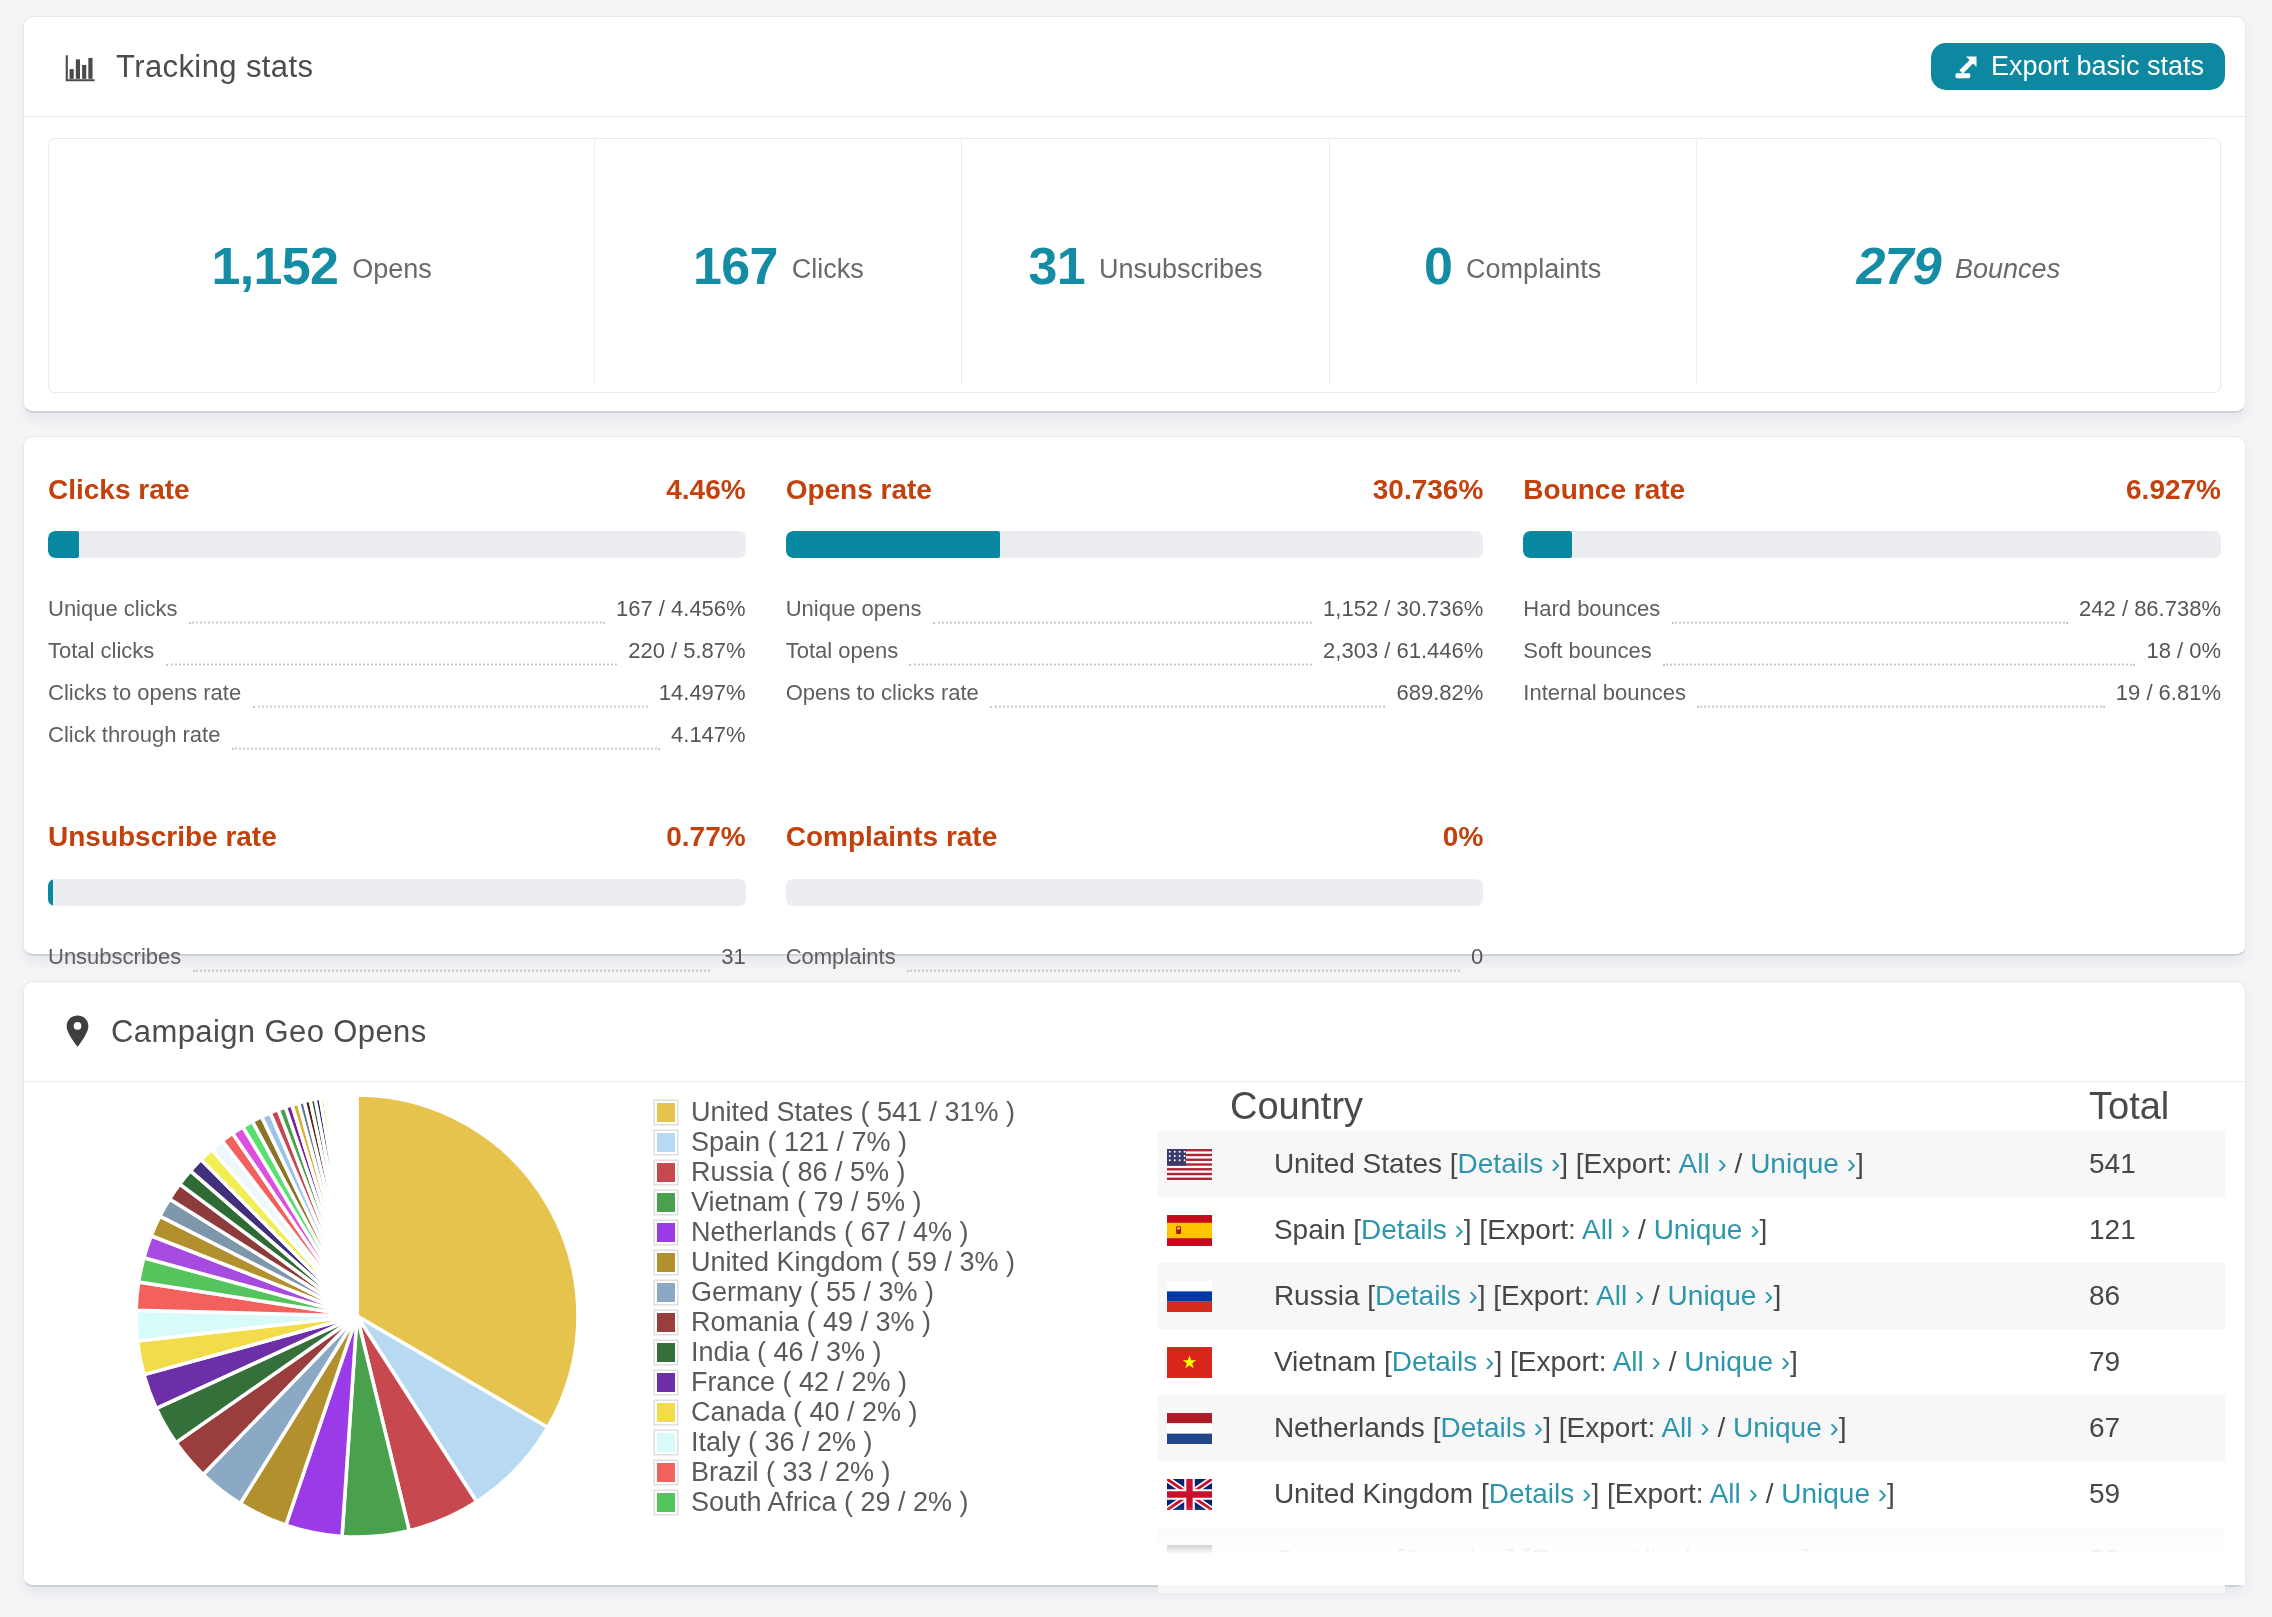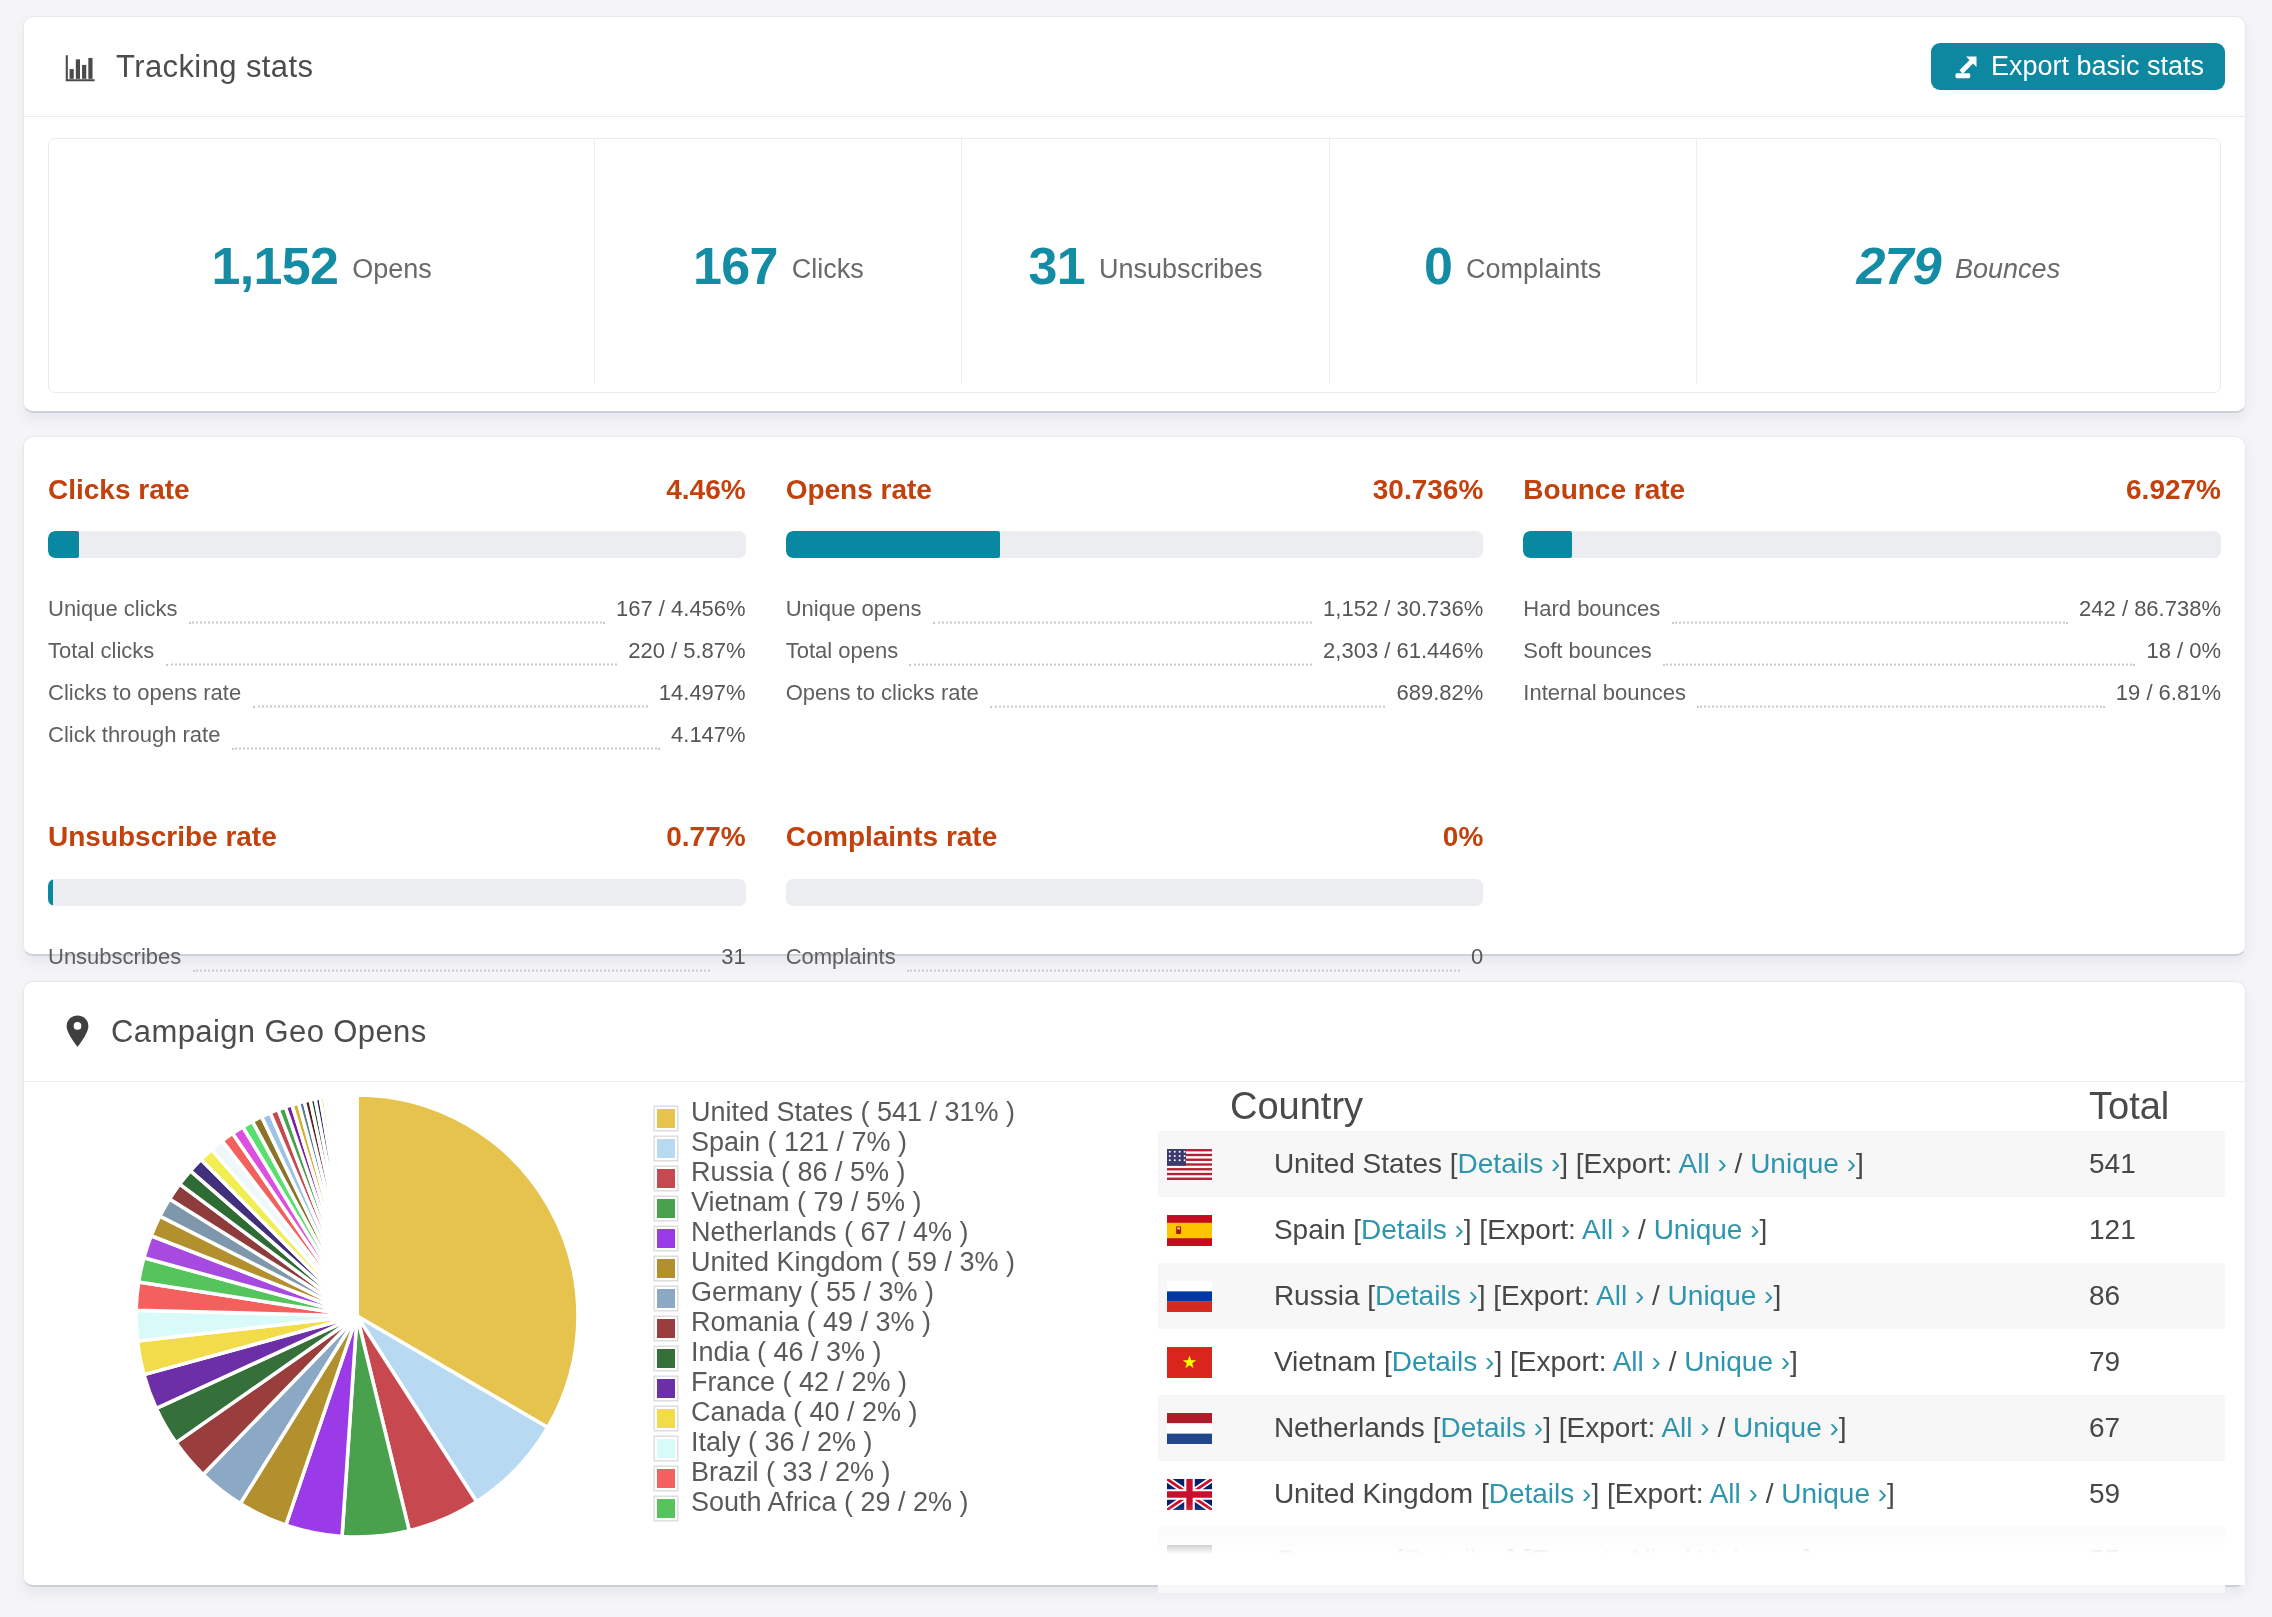--- a/index.html
+++ b/index.html
@@ -51,42 +51,42 @@
   .bar-fill { height:100%; background:#0889a1; border-radius:7px 2.1px 2.1px 7px; }
   .rate-rows { margin-top:30px; }
   .rate-row { display:flex; align-items:center; height:42px; font-size:22px; color:#5f5f5f; }
   .rate-row .leader { flex:1; border-bottom:2.1px dotted #c9c9c9; margin:0 11.3px; align-self:flex-end; transform:translateY(-6.4px); }
   .rate-row .val { color:#565656; white-space:pre; }
 
   
   .geo-content { position:relative; height:503px; }
   #geo-pie { position:absolute; left:105px; top:5.6px; }
   #geo-legend { position:absolute; left:633px; top:15.5px; list-style:none; margin:0; padding:0; }
-  #geo-legend li { display:flex; align-items:flex-end; height:30px; font-size:27px; color:#5a5a5a; white-space:pre; }
+  #geo-legend li { display:flex; align-items:center; height:30px; font-size:27px; color:#5a5a5a; white-space:pre; }
   .swatch { width:18.4px; height:18.4px; flex:none; margin-right:15.5px;
     box-shadow:0 0 0 2.1px #ffffff, 0 0 0 3.5px #dcdcdc; }
 
   #geo-table { position:absolute; left:1134px; top:0; width:1067px; }
   .g-head { display:flex; align-items:center; height:49px; font-size:38px; color:#4a4a4a; padding-left:72px; box-sizing:border-box; }
   .g-head .total-cell { width:136px; }
   .g-row { display:flex; align-items:center; height:66px; padding-left:8.5px; font-size:28px; color:#474747; box-sizing:border-box;gap:44px; }
   .g-row.stripe { background:#f7f7f8; }
   .flagbox { width:45px; height:31px; flex:none; margin-right:18.4px; display:flex; overflow:hidden; }
   .country-cell { flex:1; white-space:pre; }
   .total-cell { width:136px; flex:none; }
   .geo-link { color:#2d96ad; text-decoration:none; cursor:pointer; }
   .dim { color:#474747; }
   #geo-fade { position:absolute; left:1134px; right:0; bottom:0; height:81px; pointer-events:none;
     background:linear-gradient(to bottom, rgba(255,255,255,0) 0%, #ffffff 62%); }
 
   
   .export-btn {
     margin-left:auto; display:flex; align-items:center; gap:11.3px;
     background:#0e87a0; color:#ffffff; font-size:27px; font-family:inherit;
-    border:none; border-radius:9px; height:47px; padding:0 21px; cursor:pointer;
+    border:none; border-radius:15px; height:47px; padding:0 21px; cursor:pointer;
   }
 </style>
 </head>
 <body>
 
 <div class="card" id="card-tracking">
   <div class="card-header">
     <span class="hicon">
       <svg width="32" height="32" viewBox="0 0 46 46">
         <g fill="#4a4a4a">

